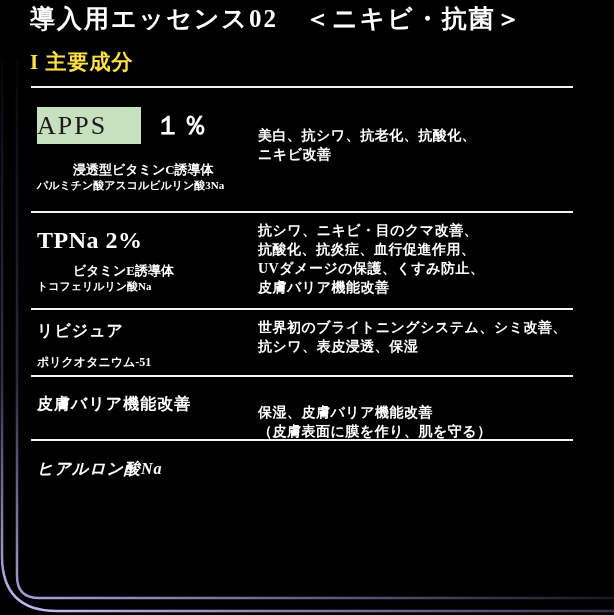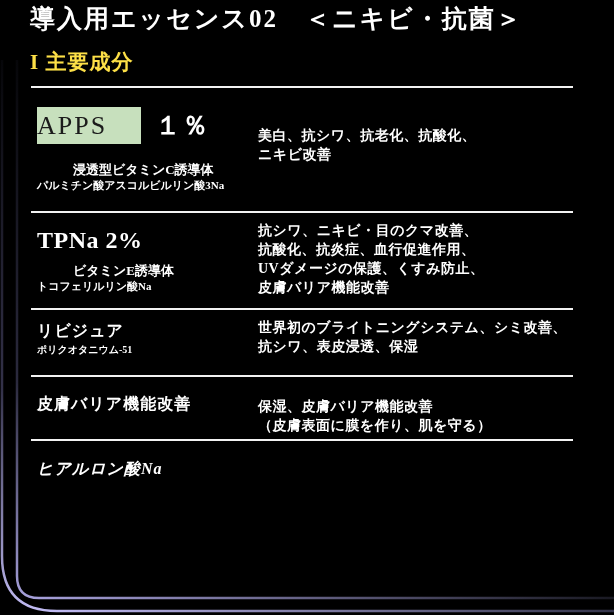--- a/index.html
+++ b/index.html
@@ -40,24 +40,24 @@
   .apps-box{
     width:104px;height:37px;background:#c7e0bd;
     display:flex;align-items:center;
   }
   .apps-box span{font-size:26px;color:#1b1b1b;letter-spacing:2px;}
   .pct{font-size:26px;font-weight:bold;color:#ffffff;margin-left:14px;letter-spacing:1px;}
   .ing-name{font-size:16px;font-weight:bold;letter-spacing:1px;white-space:nowrap;}
   .ing-name-big{font-size:24px;font-weight:bold;line-height:30px;letter-spacing:0.5px;white-space:nowrap;}
   .sub1{font-size:13px;font-weight:bold;line-height:16px;margin-top:18px;white-space:nowrap;margin-left:36px;}
   .sub2{font-size:11px;font-weight:bold;line-height:13px;margin-top:1px;white-space:nowrap;}
-  .chem{font-size:10px;font-weight:bold;line-height:12px;margin-top:2px;white-space:nowrap;}
+  .chem{font-size:12px;font-weight:bold;line-height:12px;margin-top:14px;white-space:nowrap;}
   
   .rt1{padding-top:38px;} .rt2{padding-top:8px;} .rt3{padding-top:8px;}
-  .rt4{padding-top:20px;} .rt5{padding-top:11px;}
+  .rt4{padding-top:26px;} .rt5{padding-top:11px;}
   .lf2{padding-top:12px;} .lf3{padding-top:11px;} .lf4{padding-top:17px;} .lf5{padding-top:18px;}
 </style>
 </head>
 <body>
 
 <div class="slide">
 
   <svg class="deco" viewBox="0 0 614 615" xmlns="http://www.w3.org/2000/svg">
     <defs>
       <linearGradient id="gAv" gradientUnits="userSpaceOnUse" x1="0" y1="60" x2="0" y2="598">

